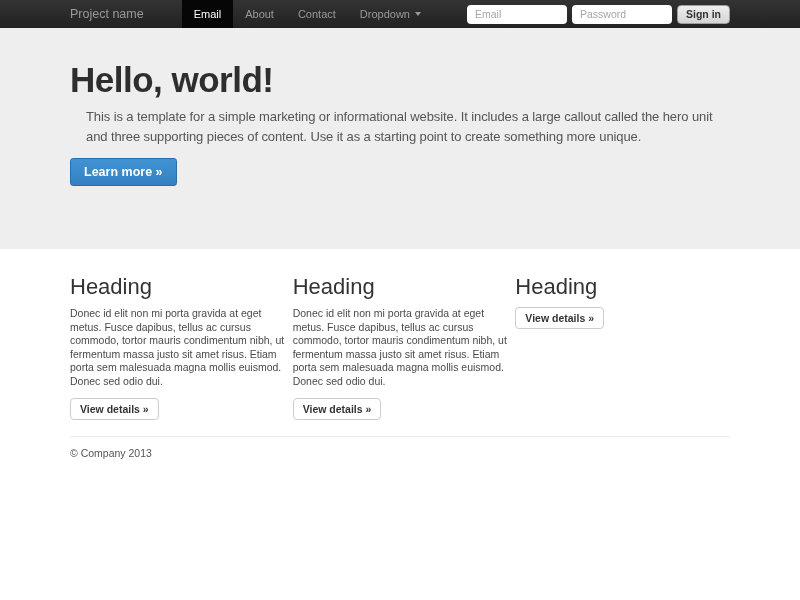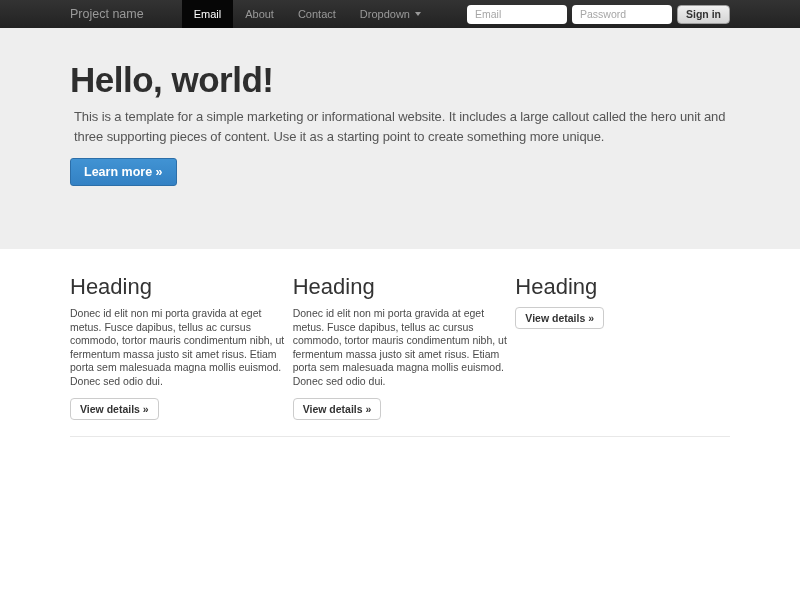--- a/index.html
+++ b/index.html
@@ -87,21 +87,21 @@
   }
   .hero-title {
     margin: 0 0 7px 0;
     font-size: 35px;
     font-weight: bold;
     letter-spacing: -0.5px;
     color: #2e2e2e;
     line-height: 40px;
   }
   .hero-desc {
-    margin: 0 0 12px 4px;
+    margin: 0 0 12px 16px;
     font-size: 13px;
     line-height: 19.5px;
     letter-spacing: -0.1px;
     color: #555555;
   }
   .btn-primary {
     display: inline-block;
     padding: 6px 13px;
     font-size: 12.5px; font-weight: bold;
     color: #ffffff;
@@ -196,13 +196,16 @@
       <p class="col-text">Donec id elit non mi porta gravida at eget metus. Fusce dapibus, tellus ac cursus commodo, tortor mauris condimentum nibh, ut fermentum massa justo sit amet risus. Etiam porta sem malesuada magna mollis euismod. Donec sed odio dui.</p>
       <a class="btn-default">View details »</a>
     </div>
     <div class="col">
       <h2 class="col-heading">Heading</h2>
       <a class="btn-default">View details »</a>
     </div>
   </div>
 
   <hr class="footer-hr">
+  <footer>
+    <p class="copyright">© Company 2013</p>
+  </footer>
 </div>
 
 </body></html>

